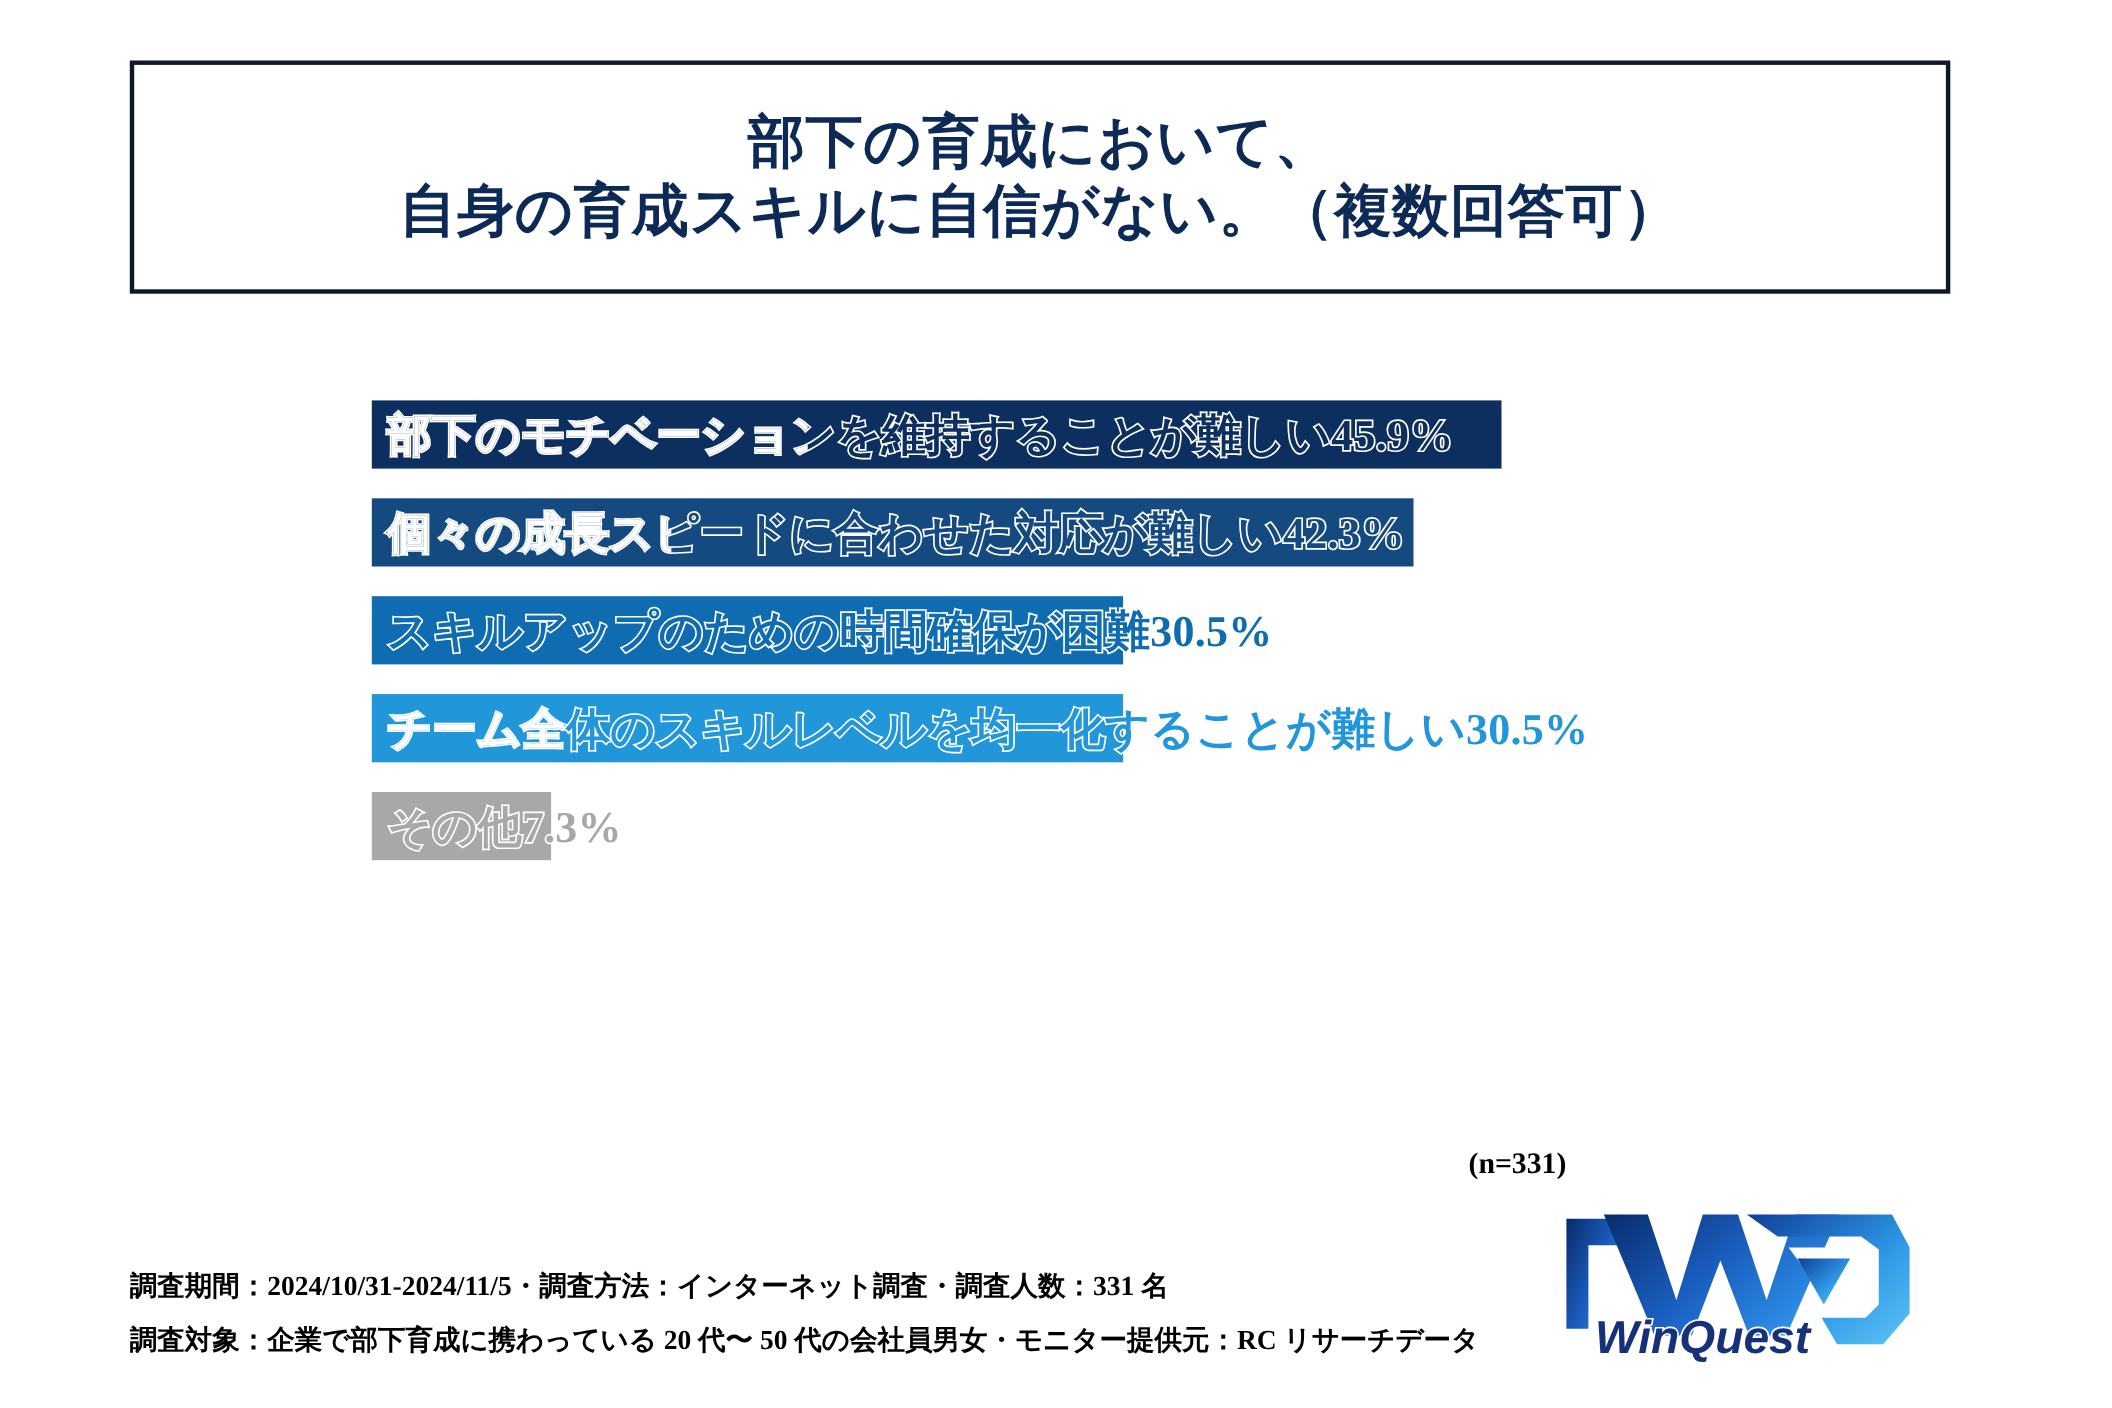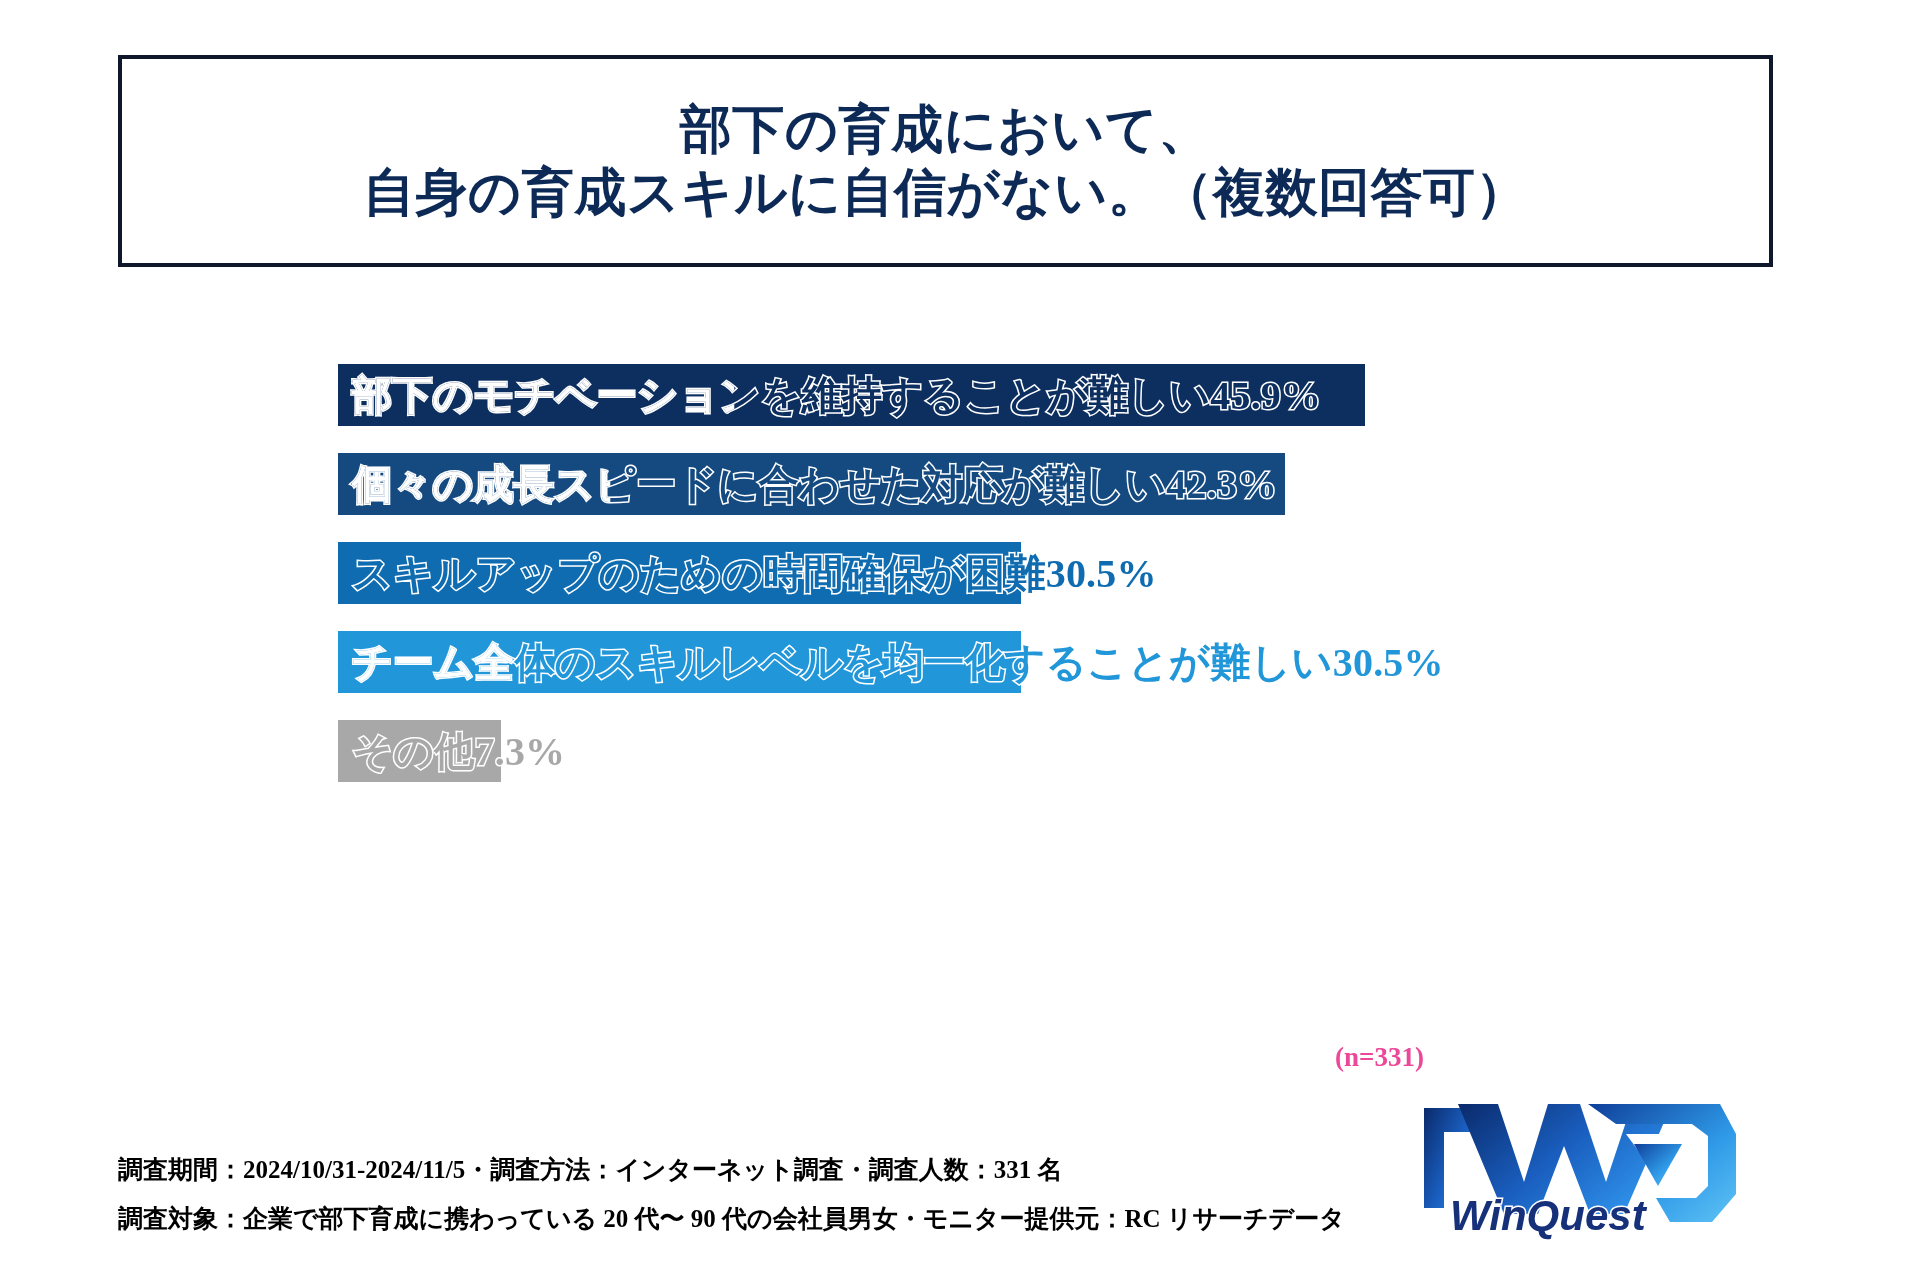--- a/index.html
+++ b/index.html
@@ -41,21 +41,21 @@
   .txt-white{
     position:absolute;left:352px;top:12px;height:62px;
     display:flex;align-items:center;white-space:nowrap;
     font-weight:bold;font-size:40px;letter-spacing:.005em;
     font-family:"Liberation Serif","DejaVu Serif",serif;
     color:#ffffff;
   }
 
   .nlabel{
     position:absolute;left:1335px;top:1042px;
-    font-size:27px;color:#ec4899;font-weight:bold;
+    font-size:27px;color:#000000;font-weight:bold;
     font-family:"Liberation Serif","DejaVu Serif",serif;
   }
 
   
   .footer{position:absolute;left:118px;top:1146px;width:1300px;}
   .footer div{
     color:#000000;font-size:25px;font-weight:bold;line-height:1.95;
     white-space:nowrap;font-family:"Liberation Serif","DejaVu Serif",serif;
   }
 
@@ -127,21 +127,21 @@
           <span>その他</span>
           <span class="pct">7.3%</span>
         </div>
       </div>
     </div>
 
   <div class="nlabel">(n=331)</div>
 
   <div class="footer">
     <div>調査期間：2024/10/31-2024/11/5・調査方法：インターネット調査・調査人数：331 名</div>
-    <div>調査対象：企業で部下育成に携わっている 20 代〜 90 代の会社員男女・モニター提供元：RC リサーチデータ</div>
+    <div>調査対象：企業で部下育成に携わっている 20 代〜 50 代の会社員男女・モニター提供元：RC リサーチデータ</div>
   </div>
 
   <div class="logo">
     <svg viewBox="0 0 320 160" width="320" height="160">
       <defs>
         <linearGradient id="gW" x1="0" y1="0" x2="1" y2="0.6">
           <stop offset="0%" stop-color="#0a2a6b"></stop>
           <stop offset="55%" stop-color="#1a5fc0"></stop>
           <stop offset="100%" stop-color="#2e90e8"></stop>
         </linearGradient>

